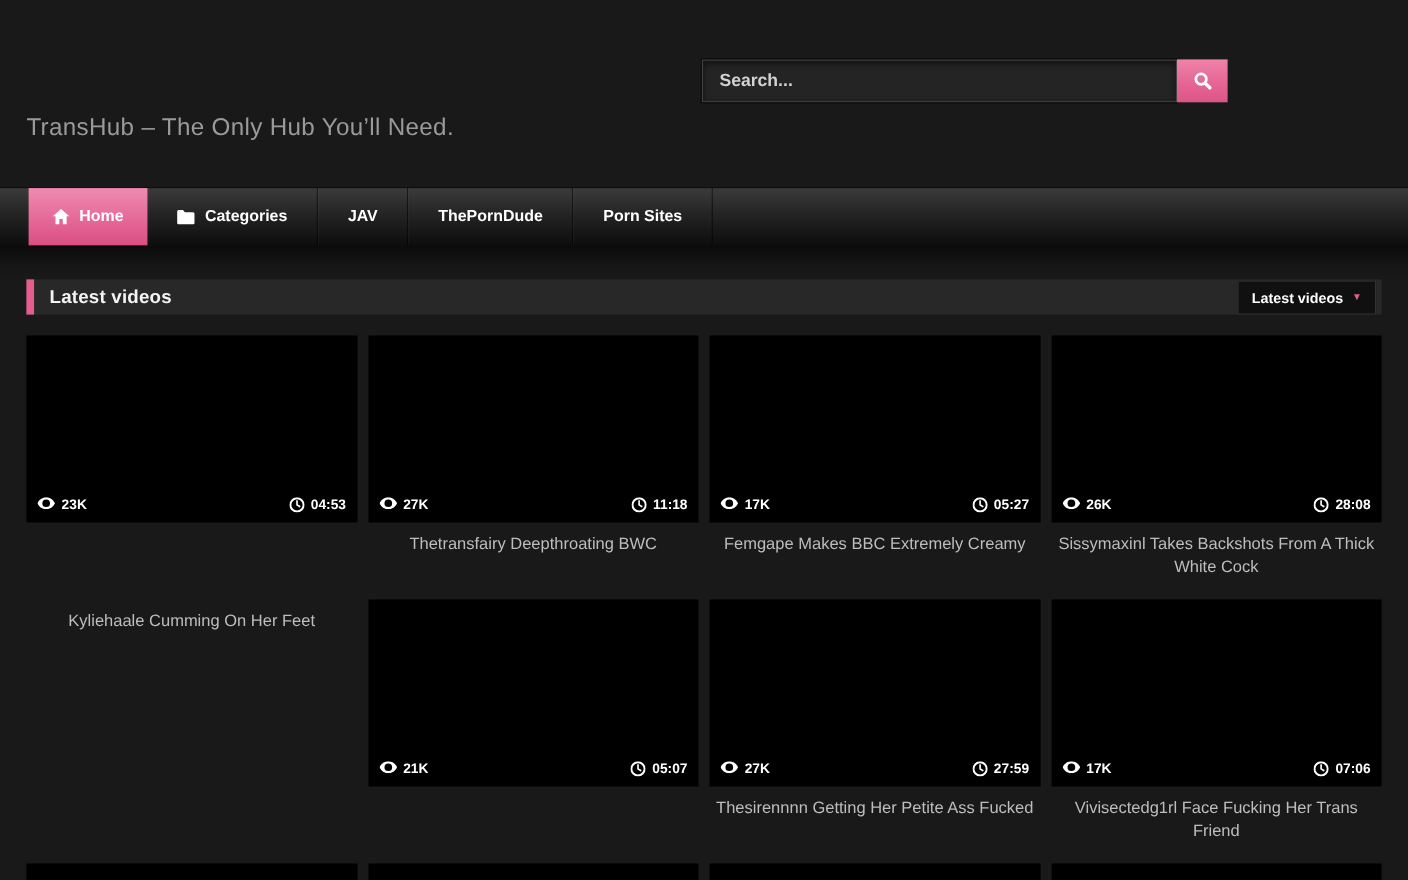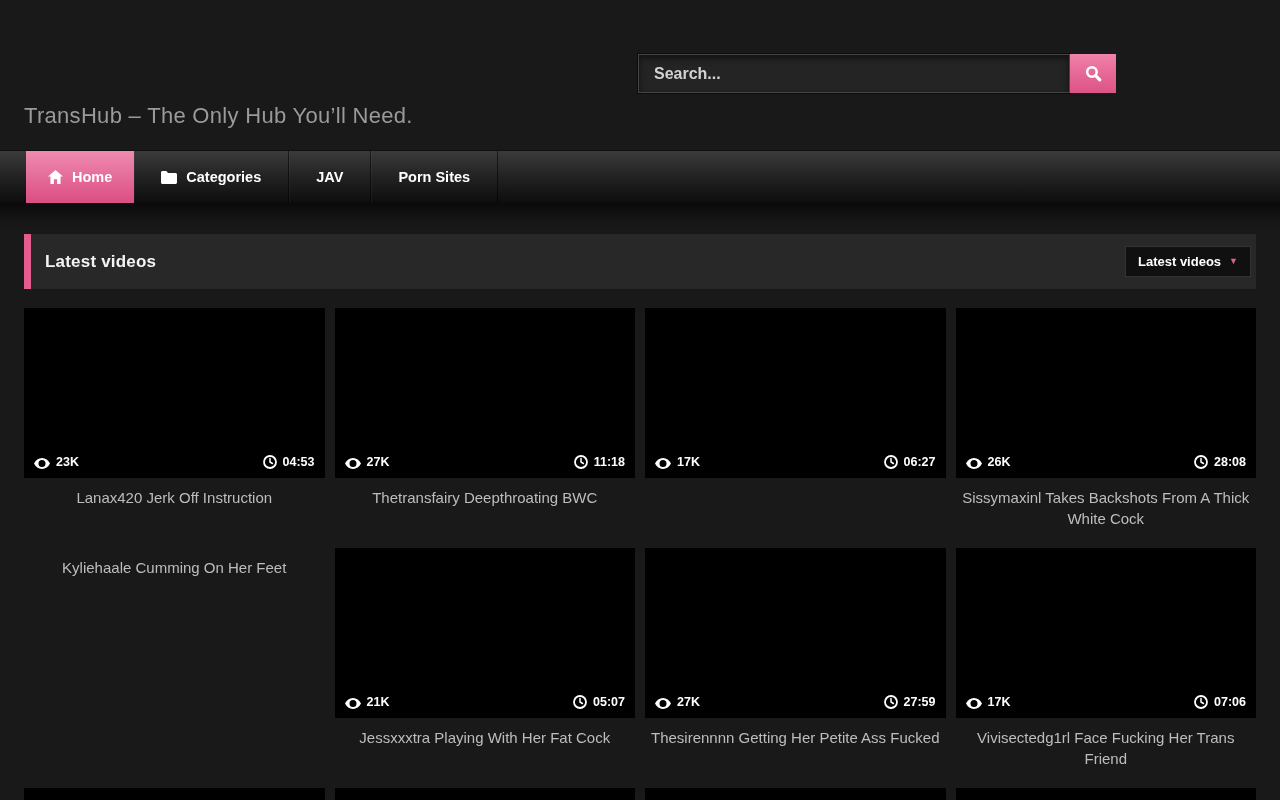--- a/index.html
+++ b/index.html
@@ -5,21 +5,21 @@
   * { margin: 0; padding: 0; box-sizing: border-box; }
   html, body { width: 1280px; height: 800px; }
   body {
     background: #191919;
     font-family: "Liberation Sans", sans-serif;
     overflow: hidden;
     position: relative;
   }
 
   
-  .header { position: relative; height: 150px; }
+  .header { position: relative; height: 170px; }
   .search-form { position: absolute; left: 638px; top: 54px; display: flex; }
   .search-input {
     width: 432px; height: 39px;
     background: #242424;
     border: 1px solid #454545;
     outline: 1px solid #0b0b0b;
     box-shadow: inset 0 3px 6px rgba(0,0,0,.55);
     color: #ddd; font-size: 16px; font-weight: 700;
     padding: 0 15px;
     font-family: "Liberation Sans", sans-serif;
@@ -54,21 +54,21 @@
     background: linear-gradient(180deg, #ef8ab0 0%, #db4e83 100%);
     padding: 0 22px;
     border-right: none;
     box-shadow: none;
     text-align: center;
   }
   .nav-shadow { height: 31px; background: linear-gradient(180deg, #0a0a0a 0%, #161616 60%, #191919 100%); }
 
   
   .section-bar {
-    margin: 0 24px; height: 55px;
+    margin: 0 24px; height: 32px;
     background: #282828;
     display: flex; align-items: center;
   }
   .accent-bar { width: 7px; height: 100%; background: #e45d8f; }
   .section-title { margin-left: 14px; color: #f4f4f4; font-size: 17px; font-weight: 700; letter-spacing: .2px; }
   .sort-btn {
     margin-left: auto; margin-right: 5px;
     background: #101010; border: 1px solid #333;
     color: #fff; font-size: 13px; font-weight: 700;
     font-family: "Liberation Sans", sans-serif;
@@ -86,21 +86,21 @@
     row-gap: 19px;
   }
   .card { cursor: pointer; }
   .thumb { height: 170px; background: #000; position: relative; }
   .thumb-info {
     position: absolute; left: 0; right: 0; bottom: 0;
     display: flex; justify-content: space-between; align-items: center;
     padding: 0 10px 9px;
     color: #fff; font-size: 12.5px; font-weight: 700;
   }
-  .meta { display: flex; align-items: flex-end; gap: 6px; }
+  .meta { display: flex; align-items: flex-start; gap: 6px; }
   .video-title {
     margin-top: 9px; min-height: 42px;
     text-align: center;
     color: #bdbdbd; font-size: 15px; line-height: 21px;
     padding: 0 4px;
   }
   .icon-svg { display: block; }
 </style>
 </head>
 <body>
@@ -134,20 +134,23 @@
       <svg class="icon-svg" width="16" height="13" viewBox="0 0 16 13">
         <path d="M0 1.5 C0 .7 .7 0 1.5 0 H5.4 L7 2 H14.5 C15.3 2 16 2.7 16 3.5 V11.5 C16 12.3 15.3 13 14.5 13 H1.5 C.7 13 0 12.3 0 11.5 Z" fill="#fff"></path>
       </svg>
     </span>
     <span>Categories</span>
   </div>
   <div class="nav-item">
     <span>JAV</span>
   </div>
   <div class="nav-item">
+    <span>ThePornDude</span>
+  </div>
+  <div class="nav-item">
     <span>Porn Sites</span>
   </div>
 </div>
 <div class="nav-shadow"></div>
 
 <div class="section-bar">
   <div class="accent-bar"></div>
   <div class="section-title">Latest videos</div>
   <button class="sort-btn">
     <span>Latest videos</span>
@@ -172,21 +175,20 @@
           <span>
               <svg class="icon-svg" width="14" height="14" viewBox="0 0 14 14">
                 <circle cx="7" cy="7" r="6" fill="none" stroke="#fff" stroke-width="1.8"></circle>
                 <path d="M7 3.4V7l2.4 1.5" fill="none" stroke="#fff" stroke-width="1.5" stroke-linecap="round"></path>
               </svg>
             </span>
           <span>04:53</span>
         </span>
       </div>
     </div>
-    <div class="video-title">Lanax420 Jerk Off Instruction</div>
   </div>
 
   <div class="card">
     <div class="thumb">
       <div class="thumb-info">
         <span class="meta">
           <span>
               <svg class="icon-svg" width="16" height="11" viewBox="0 0 16 11">
                 <path d="M8 0C4.5 0 1.6 2.2 0 5.5 1.6 8.8 4.5 11 8 11s6.4-2.2 8-5.5C14.4 2.2 11.5 0 8 0zm0 9a3.5 3.5 0 110-7 3.5 3.5 0 010 7z" fill="#fff"></path>
               </svg>
@@ -218,24 +220,25 @@
             </span>
           <span>17K</span>
         </span>
         <span class="meta">
           <span>
               <svg class="icon-svg" width="14" height="14" viewBox="0 0 14 14">
                 <circle cx="7" cy="7" r="6" fill="none" stroke="#fff" stroke-width="1.8"></circle>
                 <path d="M7 3.4V7l2.4 1.5" fill="none" stroke="#fff" stroke-width="1.5" stroke-linecap="round"></path>
               </svg>
             </span>
-          <span>06:27</span>
-        </span>
-      </div>
-    </div>
+          <span>05:27</span>
+        </span>
+      </div>
+    </div>
+    <div class="video-title">Femgape Makes BBC Extremely Creamy</div>
   </div>
 
   <div class="card">
     <div class="thumb">
       <div class="thumb-info">
         <span class="meta">
           <span>
               <svg class="icon-svg" width="16" height="11" viewBox="0 0 16 11">
                 <path d="M8 0C4.5 0 1.6 2.2 0 5.5 1.6 8.8 4.5 11 8 11s6.4-2.2 8-5.5C14.4 2.2 11.5 0 8 0zm0 9a3.5 3.5 0 110-7 3.5 3.5 0 010 7z" fill="#fff"></path>
               </svg>
@@ -275,21 +278,20 @@
           <span>
               <svg class="icon-svg" width="14" height="14" viewBox="0 0 14 14">
                 <circle cx="7" cy="7" r="6" fill="none" stroke="#fff" stroke-width="1.8"></circle>
                 <path d="M7 3.4V7l2.4 1.5" fill="none" stroke="#fff" stroke-width="1.5" stroke-linecap="round"></path>
               </svg>
             </span>
           <span>05:07</span>
         </span>
       </div>
     </div>
-    <div class="video-title">Jessxxxtra Playing With Her Fat Cock</div>
   </div>
 
   <div class="card">
     <div class="thumb">
       <div class="thumb-info">
         <span class="meta">
           <span>
               <svg class="icon-svg" width="16" height="11" viewBox="0 0 16 11">
                 <path d="M8 0C4.5 0 1.6 2.2 0 5.5 1.6 8.8 4.5 11 8 11s6.4-2.2 8-5.5C14.4 2.2 11.5 0 8 0zm0 9a3.5 3.5 0 110-7 3.5 3.5 0 010 7z" fill="#fff"></path>
               </svg>

